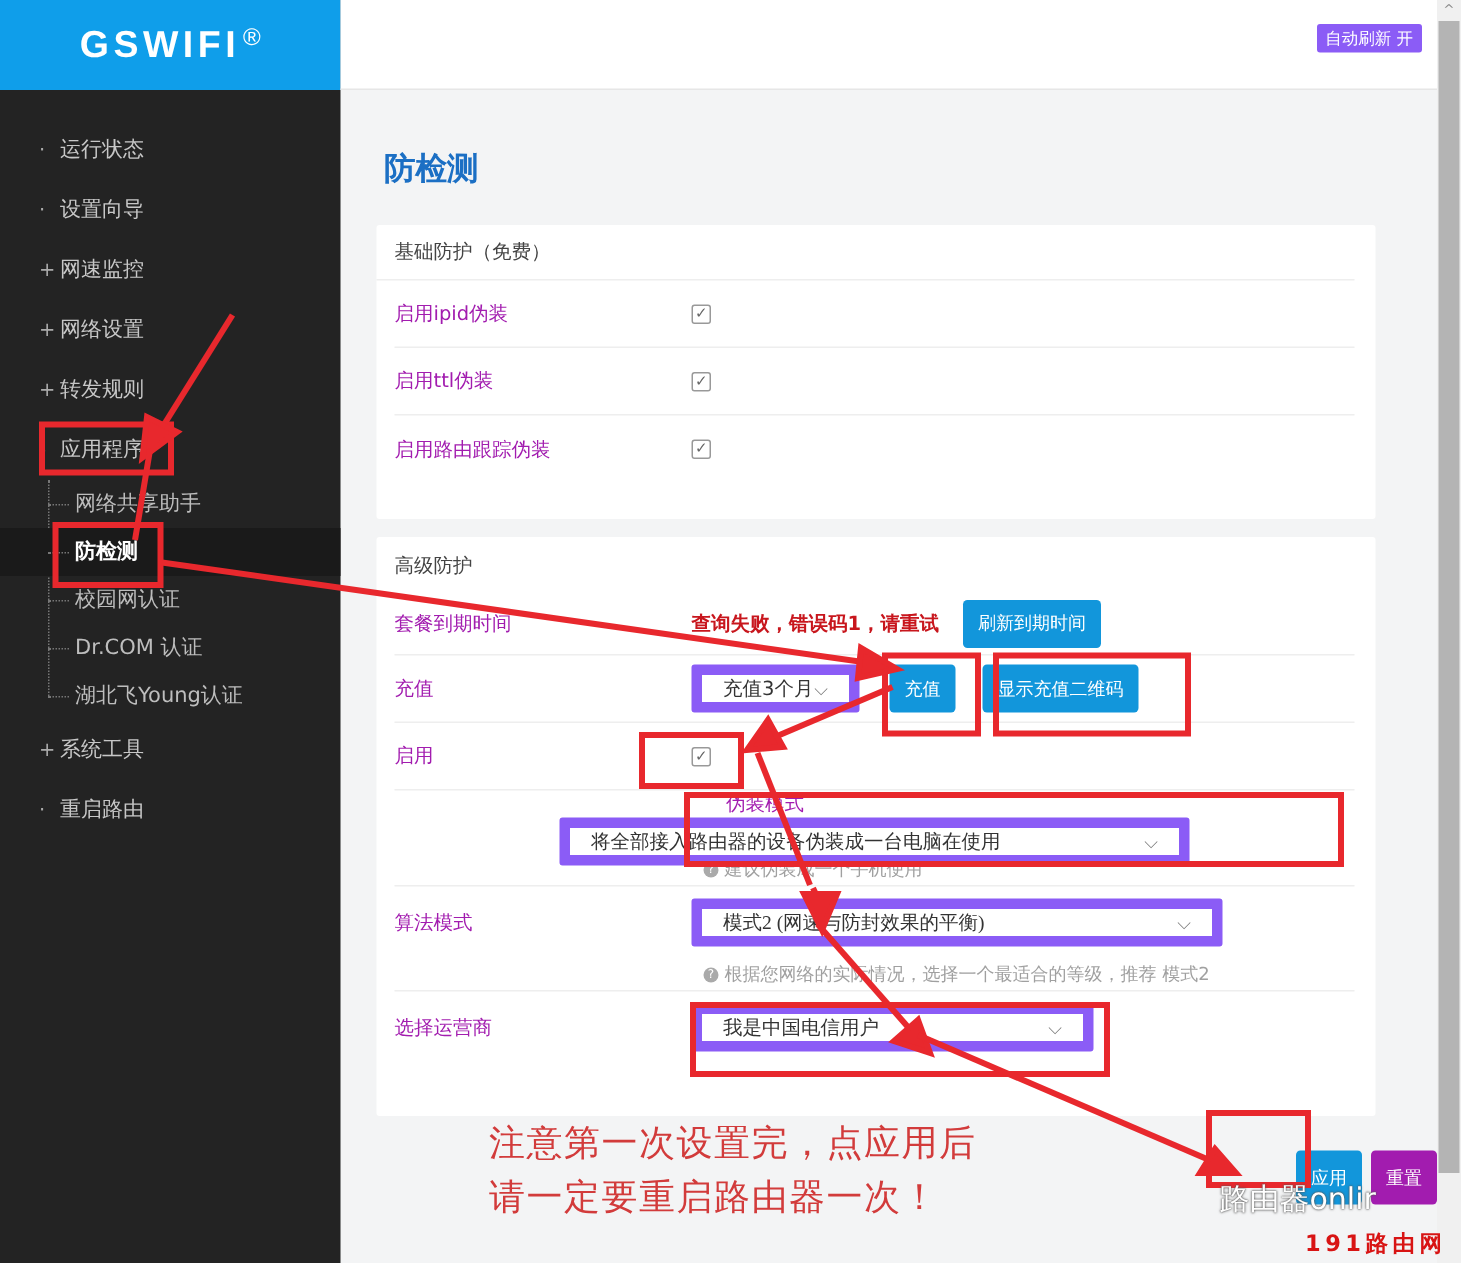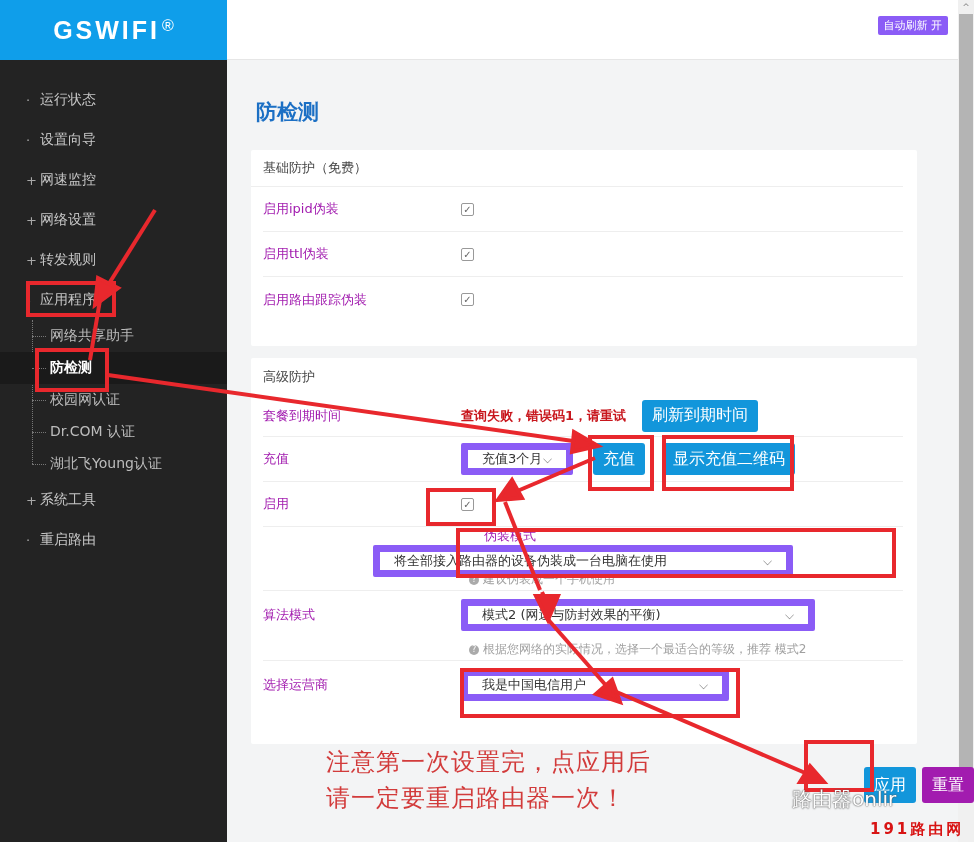--- a/index.html
+++ b/index.html
@@ -29,37 +29,37 @@
     .scroll-up { height: 14px; font-size: 9px; color: #888; text-align: center; line-height: 14px; }
     .scroll-thumb { position: absolute; top: 14px; left: 1px; width: 14px; height: 768px; background: #b4b4b4; }
 
     
     .page-title { position: absolute; left: 256px; top: 98px; font-size: 21px; font-weight: bold; color: #1b6fc4; }
     .panel { position: absolute; left: 251px; width: 666px; background: #fff; border-radius: 2px; }
     .panel-basic { top: 150px; height: 196px; }
     .panel-adv { top: 358px; height: 386px; }
     .panel-head { height: 37px; padding-left: 12px; display: flex; align-items: center; font-size: 13px; color: #444; border-bottom: 1px solid #eee; margin: 0 14px 0 0; }
     .row { position: relative; height: 45px; border-bottom: 1px solid #eee; margin: 0 14px 0 12px; display: flex; align-items: center; }
-    .row.noborder { border-bottom: none; }
+    .row.noborder { border-bottom: none; font-family: Liberation Serif, serif; }
     .row-label { width: 198px; text-align: left; font-size: 13px; color: #a21caf; padding-right: 8px; }
     .checkbox { width: 13px; height: 13px; border: 1px solid #999; border-radius: 2px; font-size: 10px; line-height: 11px; text-align: center; color: #666; }
     .select { height: 32px; border: 7px solid #8b5cf6; border-radius: 2px; display: flex; align-items: center; padding: 0 14px; font-size: 13px; color: #333; justify-content: space-between; }
     .chevron { color: #777; font-size: 12px; }
-    .btn { background: #1296db; color: #fff; font-size: 16px; border: none; border-radius: 3px; padding: 13px 10px; height: 32px; display: inline-flex; align-items: center; cursor: pointer; }
+    .btn { background: #1296db; color: #fff; font-size: 12px; border: none; border-radius: 3px; padding: 13px 10px; height: 32px; display: inline-flex; align-items: center; cursor: pointer; }
     .btn-grey { background: #a21caf; }
     .err { color: #c8161d; font-weight: bold; font-size: 13px; }
     .hint { font-size: 12px; color: #a0a0a0; padding-left: 206px; margin: 0 14px 0 12px; height: 22px; display: flex; align-items: center; }
     .hint .q { display: inline-block; width: 10px; height: 10px; border-radius: 50%; background: #aaa; color: #fff; font-size: 8px; line-height: 10px; text-align: center; margin-right: 4px; }
 
     .actions { position: absolute; top: 767px; left: 864px; display: flex; gap: 6px; }
     .actions .btn { height: 36px; }
 
     
     .note { position: absolute; left: 326px; top: 744px; color: #d23b3b; font-family: "DejaVu Serif", serif; font-size: 24px; line-height: 36px; letter-spacing: 1px; }
-    .wm1 { position: absolute; left: 792px; top: 786px; color: #fff; font-size: 20px; text-shadow: 0 0 2px #666, 0 0 1px #333; }
+    .wm1 { position: absolute; left: 813px; top: 786px; color: #fff; font-size: 20px; text-shadow: 0 0 2px #666, 0 0 1px #333; }
     .wm2 { position: absolute; left: 870px; top: 820px; color: #d81414; font-weight: bold; font-size: 15px; letter-spacing: 3px; }
     .annot-svg { position: absolute; left: 0; top: 0; pointer-events: none; }
   </style>
 </head>
 <body>
 
 <div class="sidebar">
   <div class="logo">
     <span>GSWIFI</span>
       <sup>®</sup>

